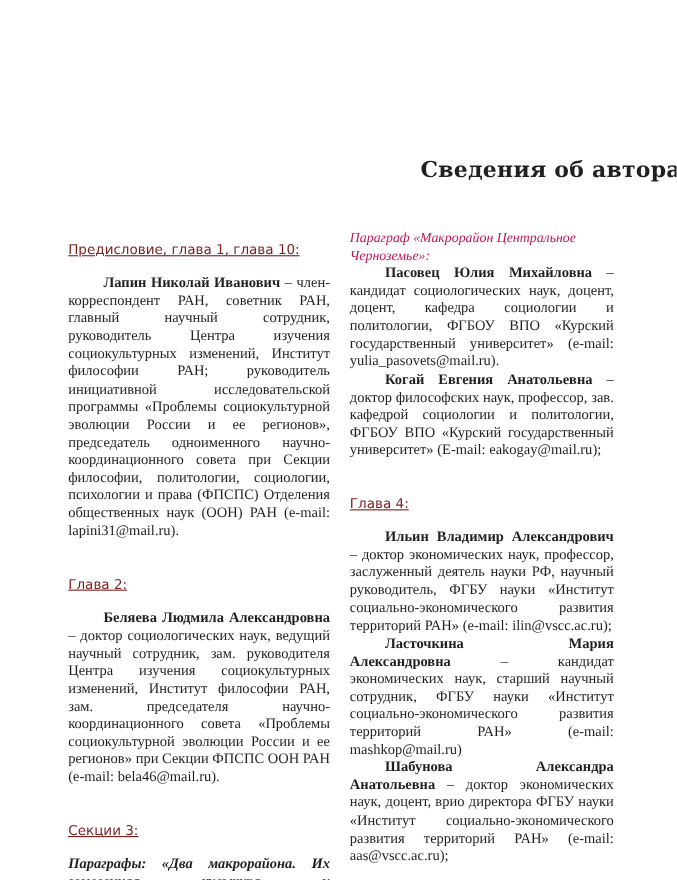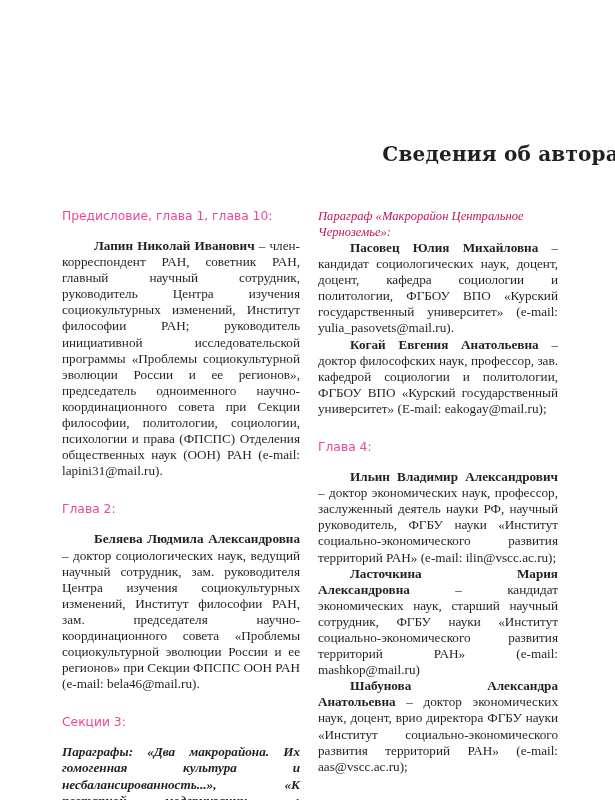--- a/index.html
+++ b/index.html
@@ -7,21 +7,21 @@
   .title {
     position: absolute; left: 16px; width: 615px; top: 142px; text-align: right;
     font-family: "DejaVu Serif", serif; font-weight: bold; font-size: 20px; color: #231f20;
     letter-spacing: 0.2px;
   }
   .col { position: absolute; top: 208px; }
   .col.left { left: 62px; width: 238px; }
   .col.right { left: 318px; width: 240px; }
   .heading {
     font-family: "DejaVu Sans", sans-serif; font-size: 12.3px; font-weight: normal;
-    color: #ec4899; margin: 0 0 14px 0; line-height: 16px;
+    color: #7f1d1d; margin: 11px 0 14px 0; line-height: 16px; text-decoration: underline;
   }
   .para {
     font-family: "Liberation Serif", serif; font-size: 13.2px; line-height: 16.1px;
     text-align: justify; hyphens: manual; margin: 0; color: #231f20;
   }
   .name { font-weight: bold; margin-left: 32px; }
   .itb { font-style: italic; font-weight: bold; }
   .gap-big { height: 22px; }
   .cap-italic { font-family: "Liberation Serif", serif; font-style: italic; font-size: 12.6px; line-height: 16px; color: #be185d; margin: 0; }
 </style>

